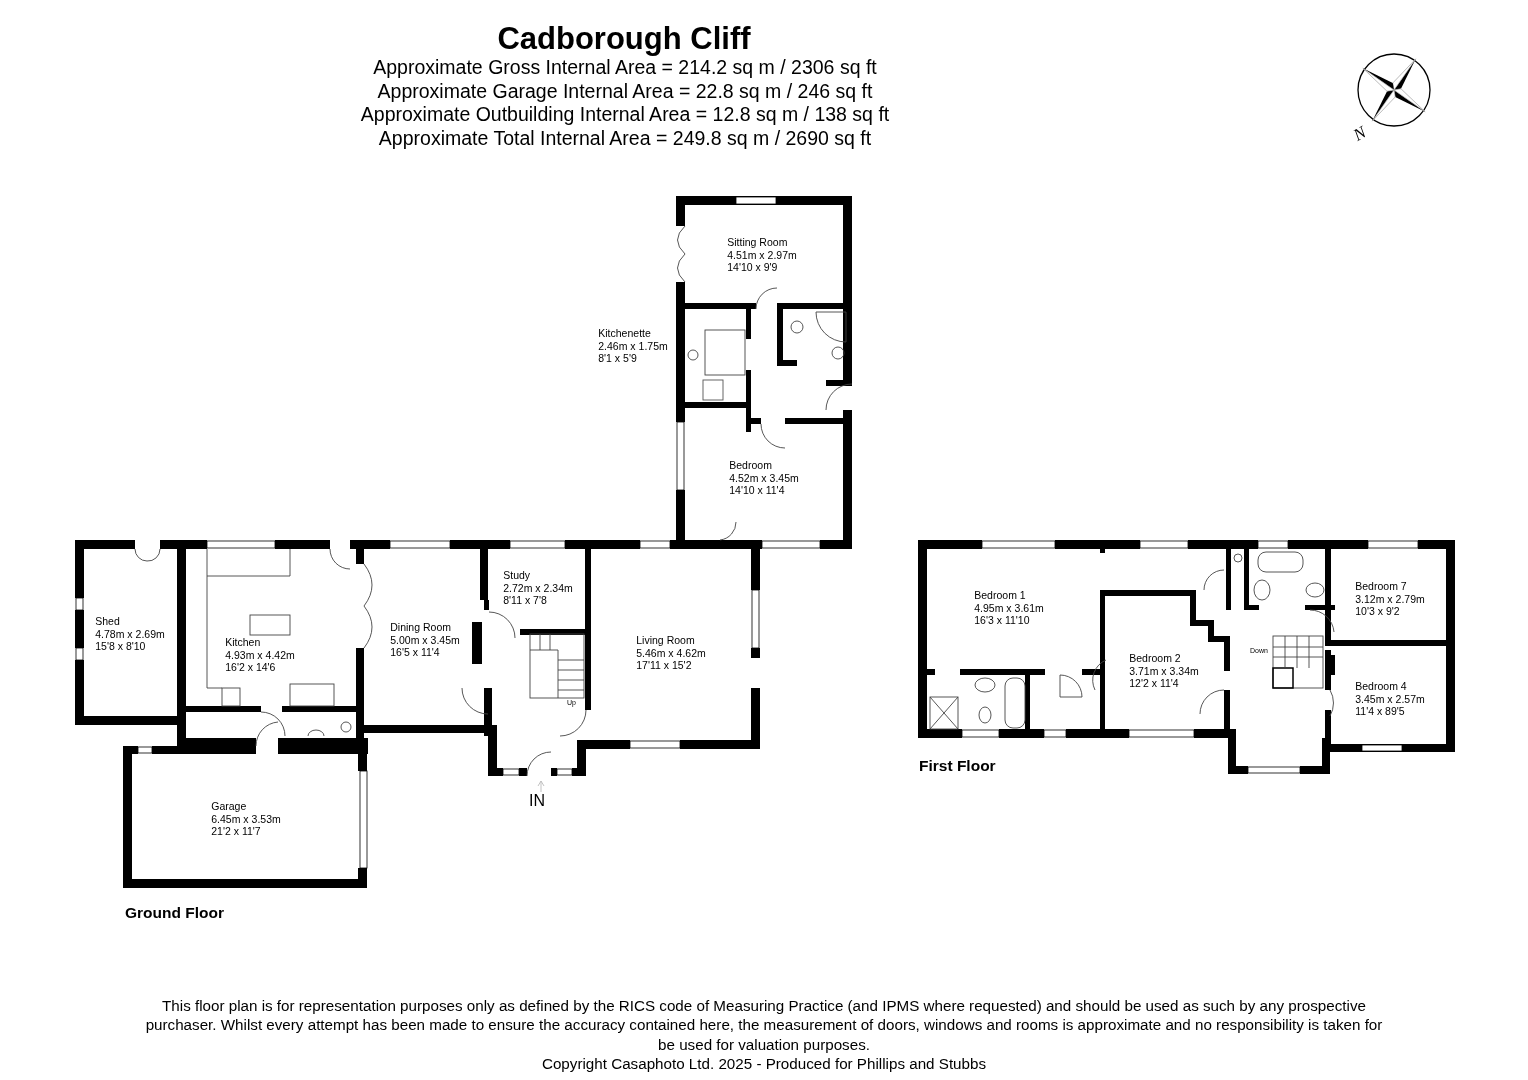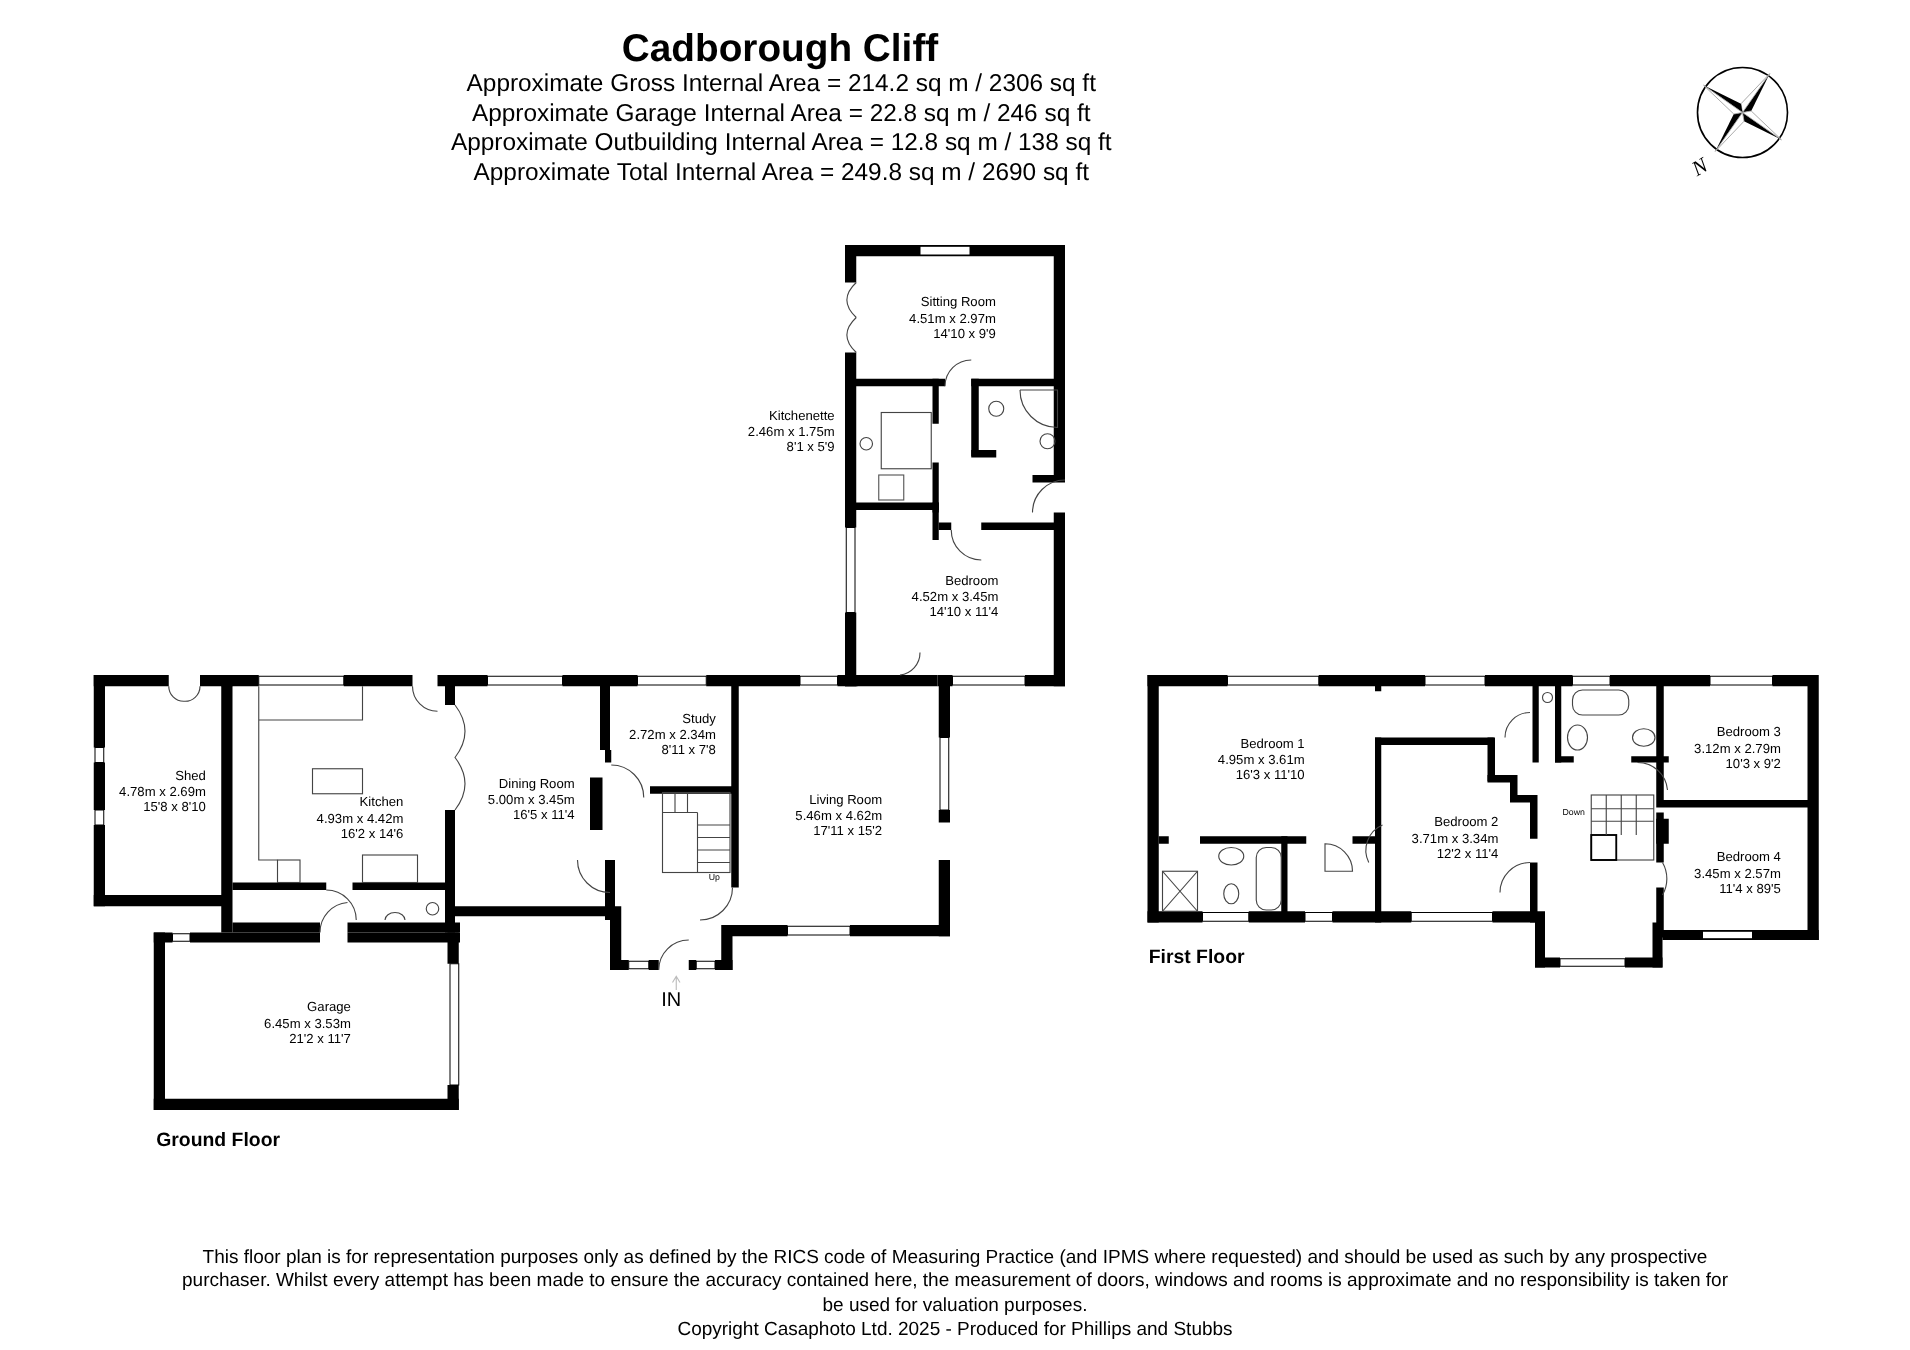--- a/index.html
+++ b/index.html
@@ -2,21 +2,21 @@
 <html><head>
 <meta charset="utf-8">
 <style>
   html, body { margin:0; padding:0; background:#ffffff; }
   body { width:1528px; height:1080px; position:relative; overflow:hidden; font-family:"Liberation Sans", sans-serif; color:#000; }
   .header { position:absolute; left:0; top:22px; width:1250px; text-align:center; }
   .title { font-size:31px; font-weight:bold; line-height:34px; margin-left:-2px; }
   .area-line { font-size:19.5px; line-height:23.5px; }
   .compass { position:absolute; left:1344px; top:48px; width:100px; height:100px; }
   .plan { position:absolute; left:0; top:0; width:1528px; height:1080px; }
-  .room-label { position:absolute; font-size:10.5px; line-height:12.5px; text-align:right; white-space:nowrap; transform:translateX(-50%); }
+  .room-label { position:absolute; font-size:10.5px; line-height:12.5px; text-align:left; white-space:nowrap; transform:translateX(-50%); }
   .floor-label { position:absolute; font-size:15.5px; font-weight:bold; }
   .small-label { position:absolute; font-size:7px; }
   .in-label { position:absolute; font-size:16px; }
   .disclaimer { position:absolute; left:80px; top:950px; width:1368px; text-align:center; font-size:15.2px; line-height:19.3px;margin-top:46px; }
 </style>
 </head>
 <body>
 
 <div class="header">
   <div class="title">Cadborough Cliff</div>
@@ -278,21 +278,21 @@
 <div class="room-label" style="left:764px; top:459px;">
   <div>Bedroom</div>
     <div>4.52m x 3.45m</div>
     <div>14'10 x 11'4</div>
 </div>
 <div class="room-label" style="left:130px; top:615px;">
   <div>Shed</div>
     <div>4.78m x 2.69m</div>
     <div>15'8 x 8'10</div>
 </div>
-<div class="room-label" style="left:288px; top:636px;">
+<div class="room-label" style="left:260px; top:636px;">
   <div>Kitchen</div>
     <div>4.93m x 4.42m</div>
     <div>16'2 x 14'6</div>
 </div>
 <div class="room-label" style="left:425px; top:621px;">
   <div>Dining Room</div>
     <div>5.00m x 3.45m</div>
     <div>16'5 x 11'4</div>
 </div>
 <div class="room-label" style="left:538px; top:569px;">
@@ -318,21 +318,21 @@
   <div>Bedroom 1</div>
     <div>4.95m x 3.61m</div>
     <div>16'3 x 11'10</div>
 </div>
 <div class="room-label" style="left:1164px; top:652px;">
   <div>Bedroom 2</div>
     <div>3.71m x 3.34m</div>
     <div>12'2 x 11'4</div>
 </div>
 <div class="room-label" style="left:1390px; top:580px;">
-  <div>Bedroom 3</div>
+  <div>Bedroom 7</div>
     <div>3.12m x 2.79m</div>
     <div>10'3 x 9'2</div>
 </div>
 <div class="room-label" style="left:1390px; top:680px;">
   <div>Bedroom 4</div>
     <div>3.45m x 2.57m</div>
     <div>11'4 x 89'5</div>
 </div>
 <div class="small-label" style="left:1250px; top:647px;">Down</div>
 <div class="floor-label" style="left:919px; top:757px;">First Floor</div>

